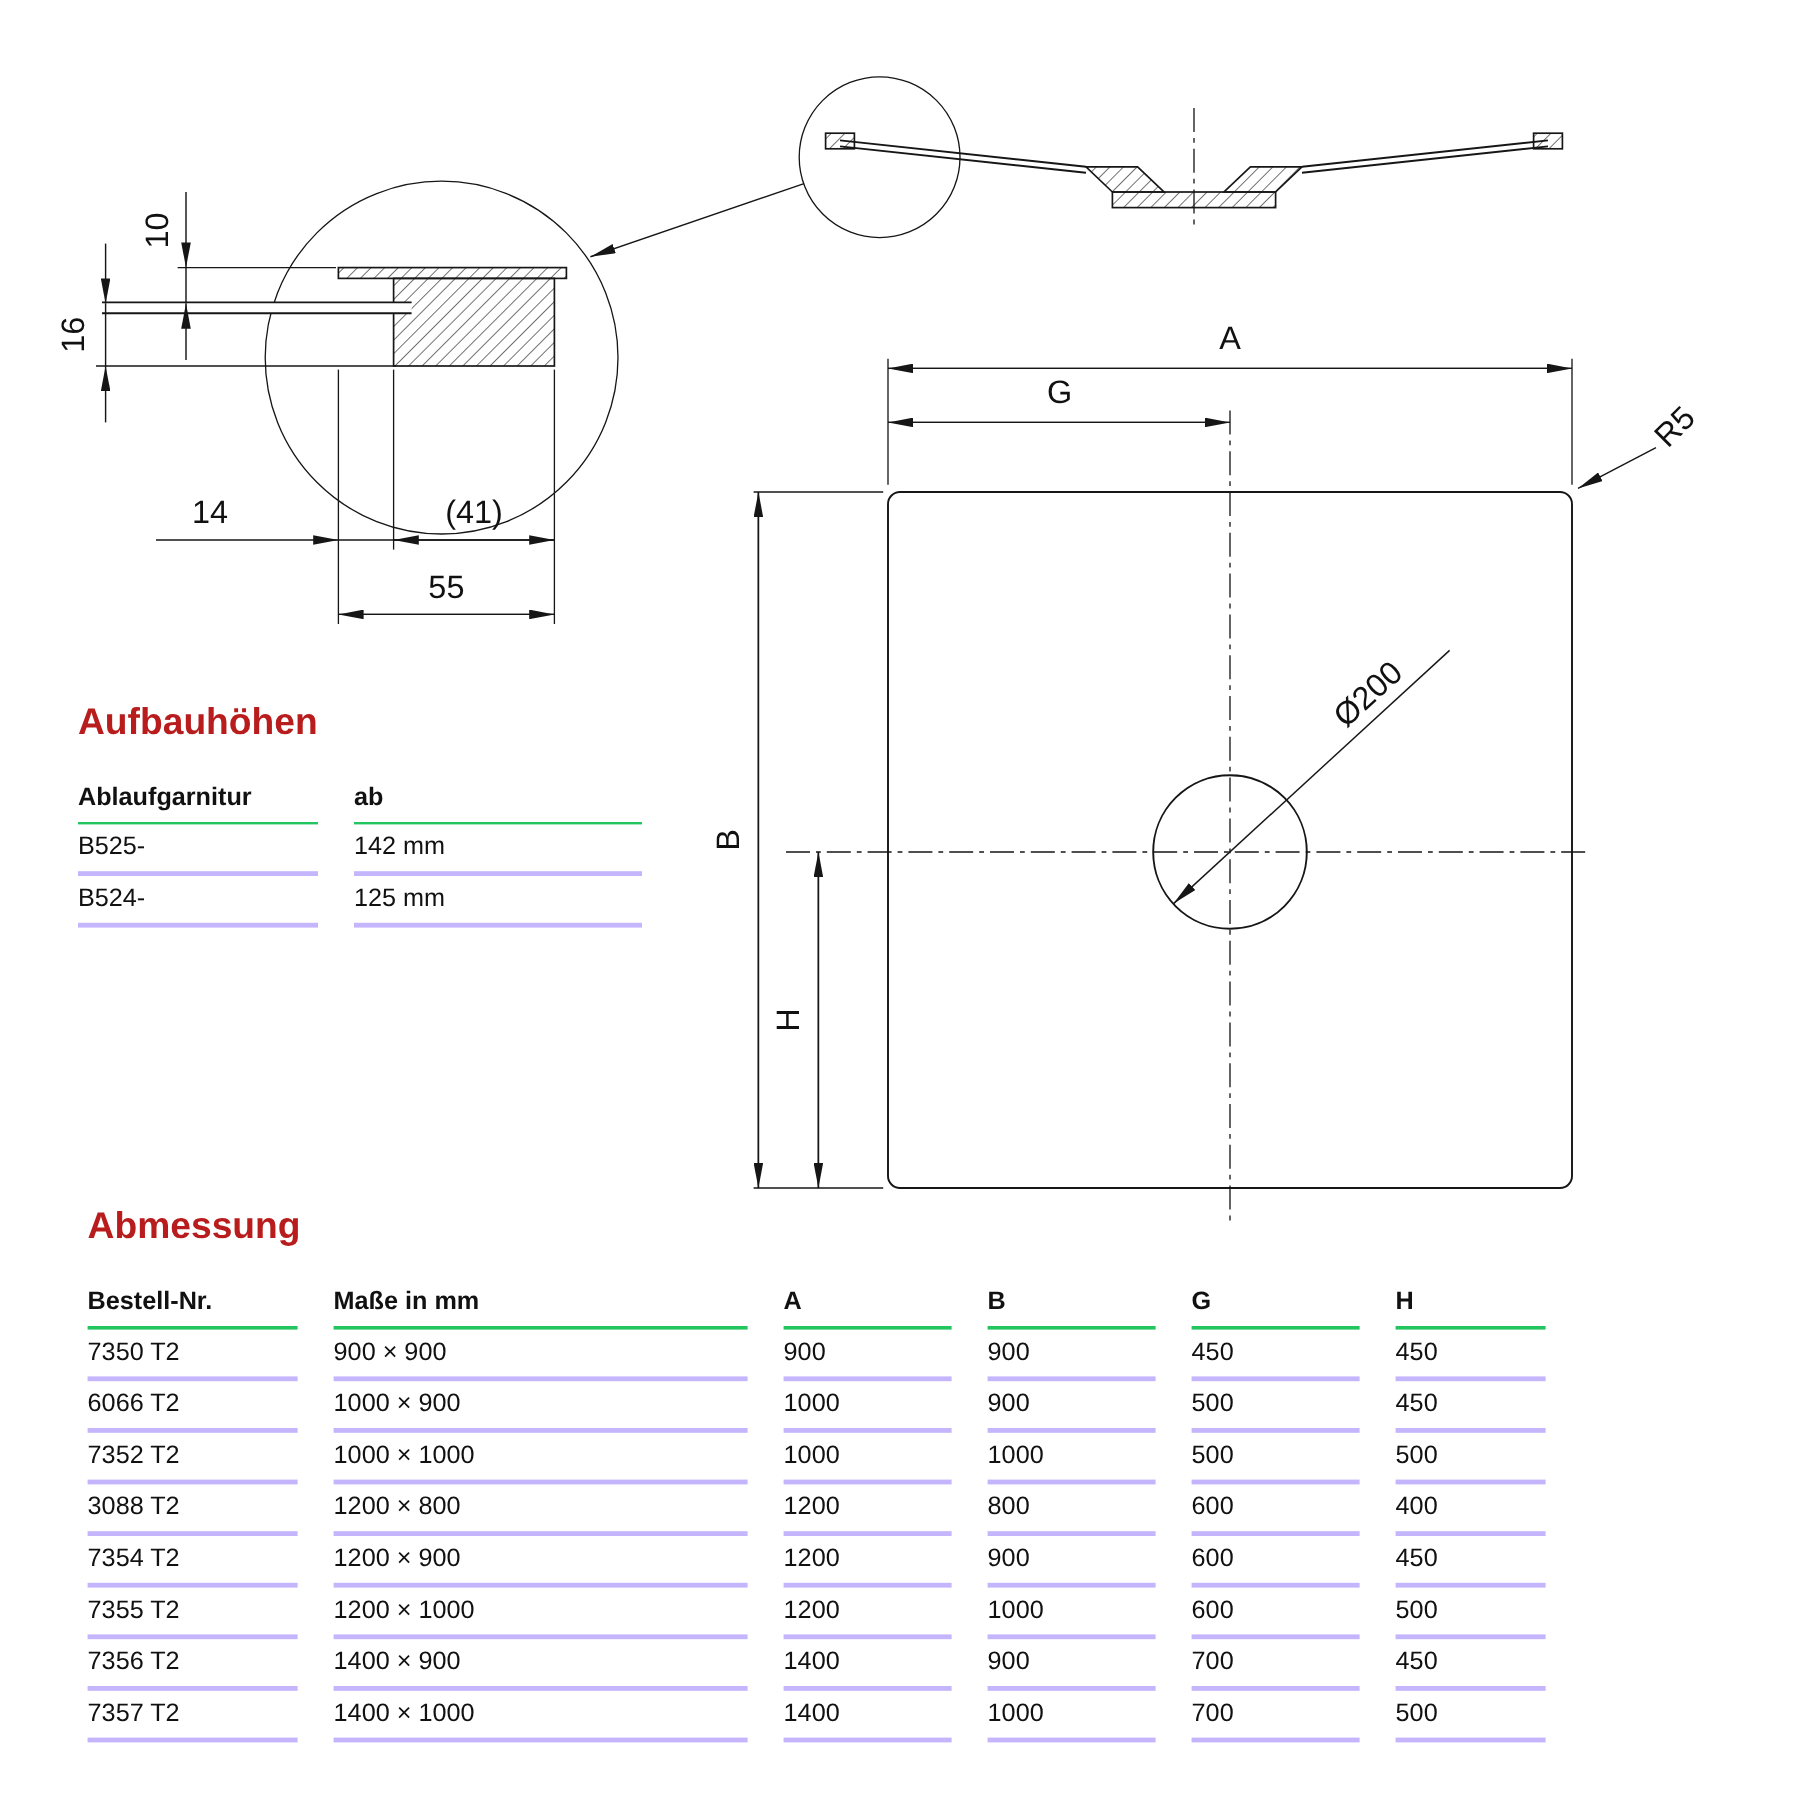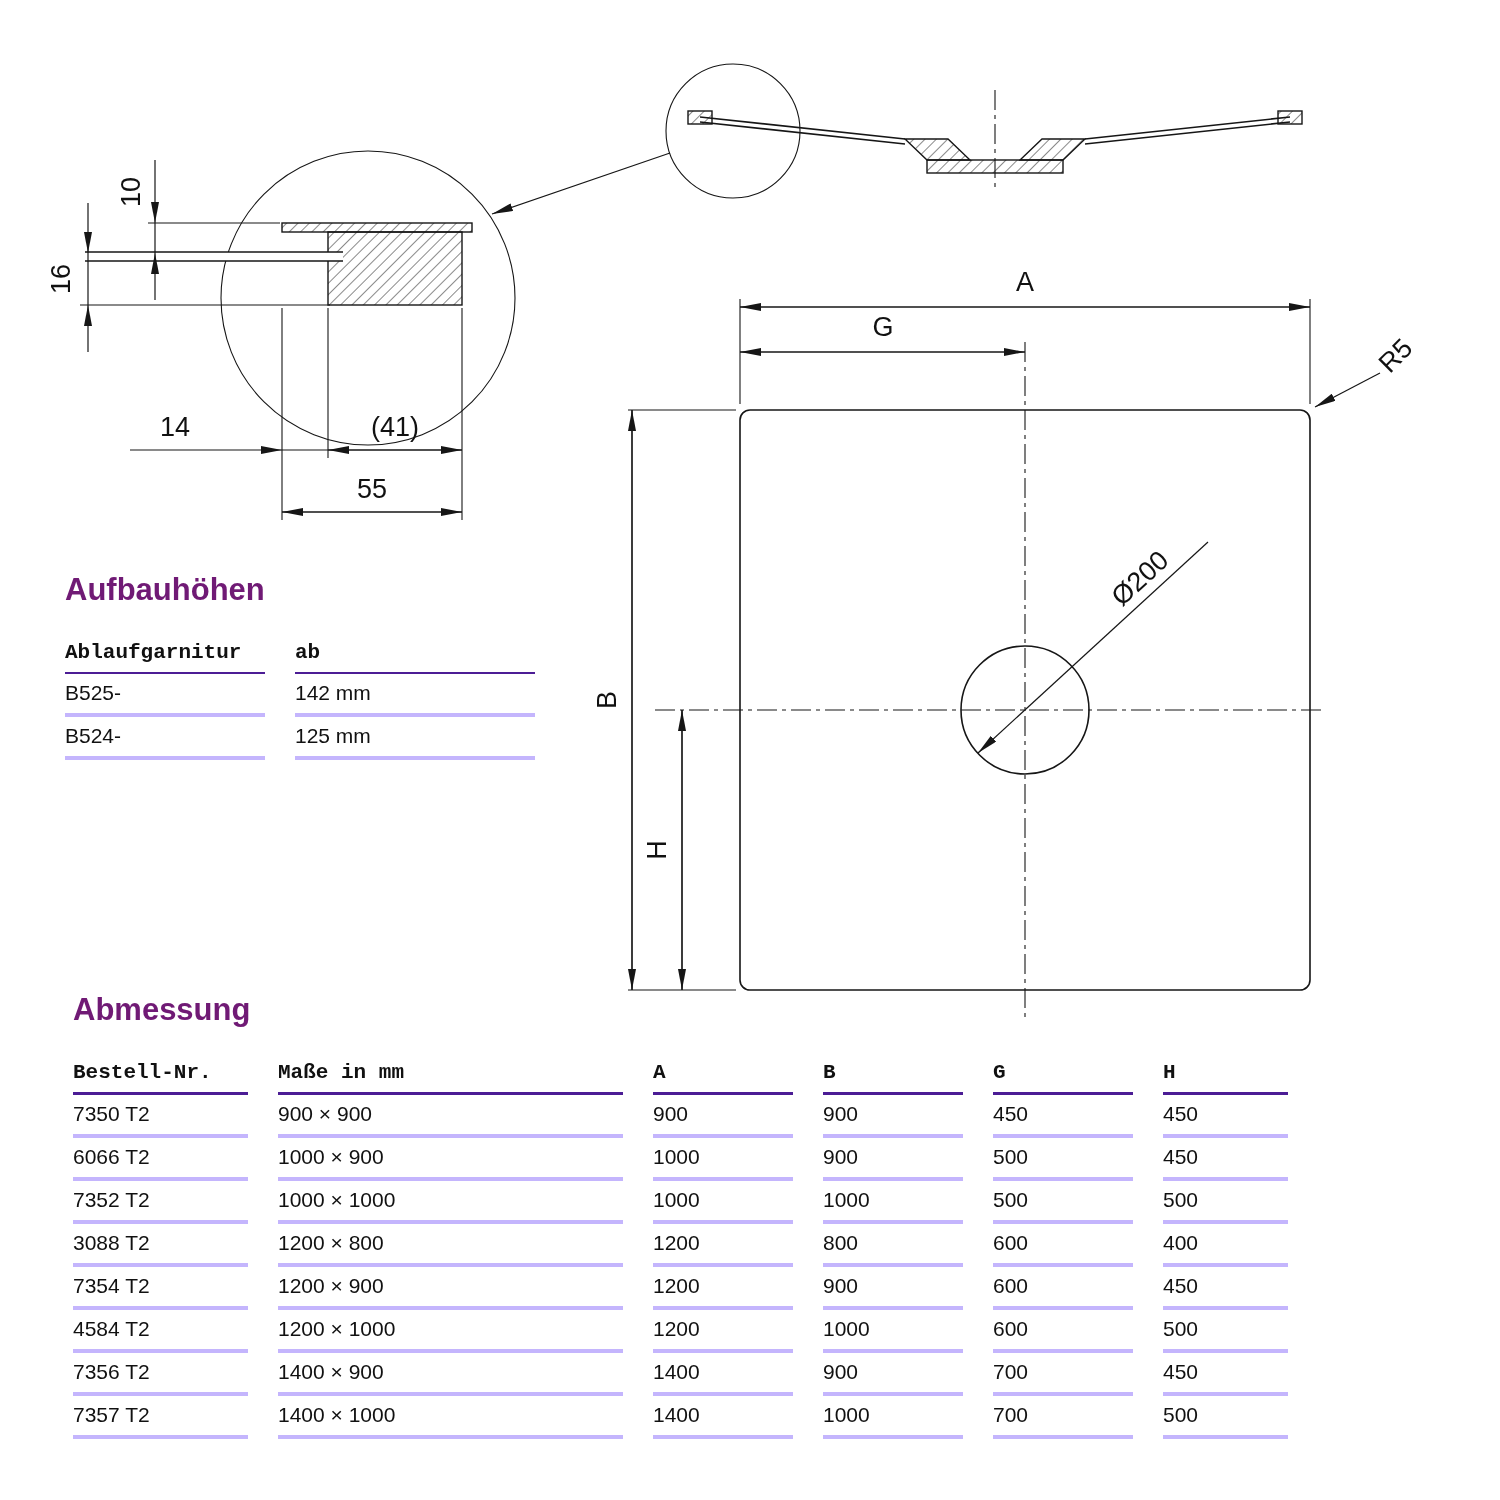--- a/index.html
+++ b/index.html
@@ -9,24 +9,24 @@
   }
   svg.drawing { position:absolute; left:0; top:0; }
   svg text { font-family:"Liberation Sans", sans-serif; font-size:27px; fill:#111; }
   svg .ln   { stroke:#161616; stroke-width:1.6; fill:none; }
   svg .thin { stroke:#161616; stroke-width:1.1; fill:none; }
   svg .dim  { stroke:#161616; stroke-width:1.2; fill:none; }
   svg .cl   { stroke:#161616; stroke-width:1.1; fill:none; stroke-dasharray:20 5 4 5; }
   svg .hatched { fill:url(#hatch); stroke:#161616; stroke-width:1.4; }
 
   .section { position:absolute; }
-  .section h2 { font-size:31px; font-weight:600; margin:0 0 26px 0; color:#701a75; }
+  .section h2 { font-size:31px; font-weight:600; margin:12px 0 26px 0; color:#b91c1c; }
   table { border-collapse:separate; border-spacing:30px 0; margin-left:-30px; table-layout:fixed; }
   th, td { text-align:left; font-size:21px; padding:7px 0 8px 0; white-space:nowrap; overflow:hidden; }
-  th { font-weight:700; border-bottom:3px solid #4c1d95;font-family:Liberation Mono, monospace; }
+  th { font-weight:700; border-bottom:3px solid #22c55e; }
   td { border-bottom:4px solid #c4b5fd; }
   .aufbau th { border-bottom-width:2.5px; }
 
   #sec-aufbau    { left:65px; top:572px; }
   #sec-abmessung { left:73px; top:992px; }
 </style>
 </head>
 <body>
 
 <div class="page">
@@ -240,21 +240,21 @@
         </tr>
         <tr>
           <td>7354 T2</td>
           <td>1200 × 900</td>
           <td>1200</td>
           <td>900</td>
           <td>600</td>
           <td>450</td>
         </tr>
         <tr>
-          <td>4584 T2</td>
+          <td>7355 T2</td>
           <td>1200 × 1000</td>
           <td>1200</td>
           <td>1000</td>
           <td>600</td>
           <td>500</td>
         </tr>
         <tr>
           <td>7356 T2</td>
           <td>1400 × 900</td>
           <td>1400</td>

